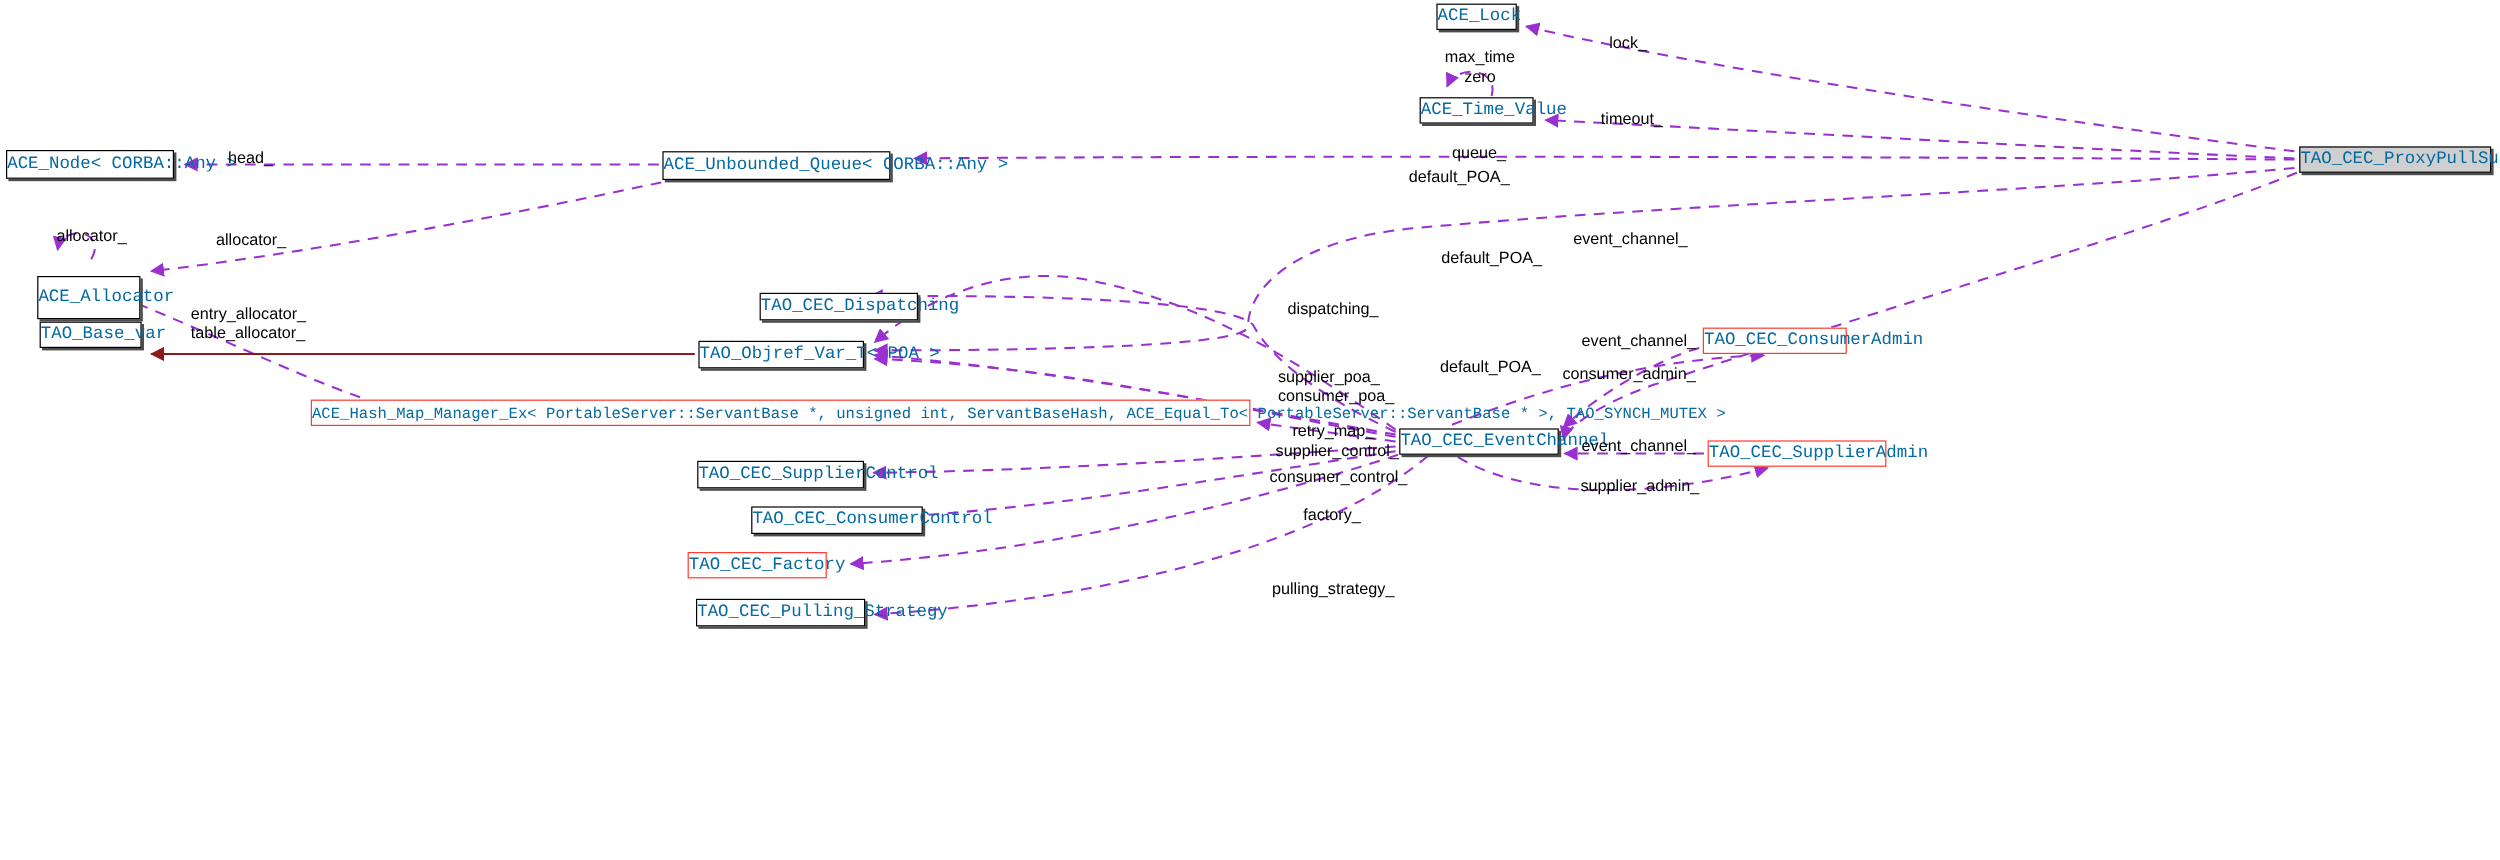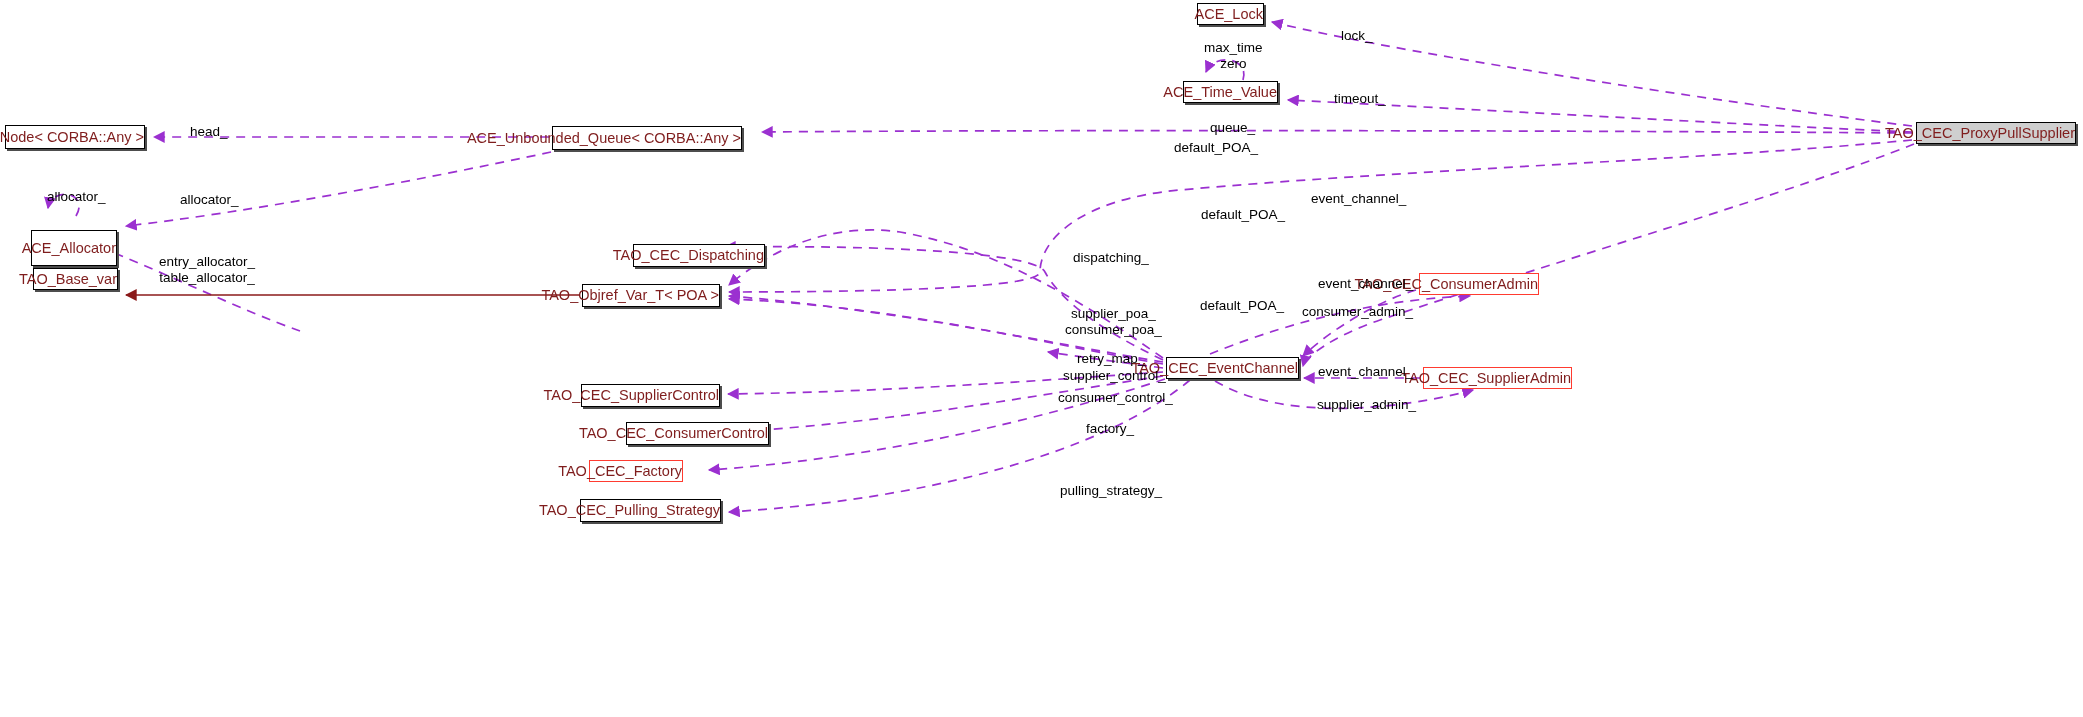--- a/index.html
+++ b/index.html
@@ -1,27 +1,27 @@
 <!DOCTYPE html>
 <html><head>
 <meta charset="utf-8">
 <style>
   html,body{margin:0;padding:0;background:#ffffff;}
   body{font-family:"Liberation Sans",sans-serif;}
   #stage{position:relative;width:2083px;height:717px;background:#fff;overflow:hidden;}
   svg.layer{position:absolute;left:0;top:0;width:2083px;height:717px;}
   .node-box{position:absolute;box-sizing:border-box;display:flex;align-items:center;
-            justify-content:flex-end;white-space:nowrap;background:#ffffff;
-            border:1px solid #000000;font-size:14.5px;color:#7f1d1d;
-            font-family:Liberation Sans, sans-serif;line-height:1;
+            justify-content:flex-start;white-space:nowrap;background:#ffffff;
+            border:1px solid #000000;font-size:14.5px;color:#0369a1;
+            font-family:Liberation Mono, monospace;line-height:1;
             box-shadow:2px 2px 0 0 #4d4d4d;}
   .node-box.red{border:1.5px solid #ff3b30;box-shadow:none;}
   .node-box.current{background:#cfcfcf;border:1px solid #000;}
   .edge-label{position:absolute;font-size:13.5px;color:#000;white-space:nowrap;
-              font-family:"Liberation Sans",sans-serif;line-height:1.12;text-align:center;}
+              font-family:"Liberation Sans",sans-serif;line-height:1.12;}
   .edge-label.two{line-height:1.15;}
 </style>
 </head>
 <body>
 
 <div id="stage">
 
   <svg class="layer" viewBox="0 0 2083 717">
     <defs>
       <marker id="ah-purple" viewBox="0 0 10 10" refX="9" refY="5" markerWidth="7" markerHeight="7" orient="auto-start-reverse">
@@ -109,30 +109,33 @@
   </div>
 
   <div class="node-box" style="left:585px;top:244px;width:132px;height:23px;margin-left:48px;">
     <span>TAO_CEC_Dispatching</span>
   </div>
 
   <div class="node-box" style="left:582px;top:284px;width:138px;height:23px;">
     <span>TAO_Objref_Var_T&lt; POA &gt;</span>
   </div>
 
+  <div class="node-box red" style="left:259px;top:333px;width:783px;height:22px;font-size:13px;">
+    <span>ACE_Hash_Map_Manager_Ex&lt; PortableServer::ServantBase *, unsigned int, ServantBaseHash, ACE_Equal_To&lt; PortableServer::ServantBase * &gt;, TAO_SYNCH_MUTEX &gt;</span>
+  </div>
 
   <div class="node-box" style="left:581px;top:384px;width:139px;height:23px;">
     <span>TAO_CEC_SupplierControl</span>
   </div>
 
   <div class="node-box" style="left:578px;top:422px;width:143px;height:23px;margin-left:48px;">
     <span>TAO_CEC_ConsumerControl</span>
   </div>
 
-  <div class="node-box red" style="left:589px;top:460px;width:94px;height:22px;">
+  <div class="node-box red" style="left:573px;top:460px;width:116px;height:22px;">
     <span>TAO_CEC_Factory</span>
   </div>
 
   <div class="node-box" style="left:580px;top:499px;width:141px;height:23px;">
     <span>TAO_CEC_Pulling_Strategy</span>
   </div>
 
   <div class="node-box" style="left:1197px;top:3px;width:67px;height:22px;">
     <span>ACE_Lock</span>
   </div>

